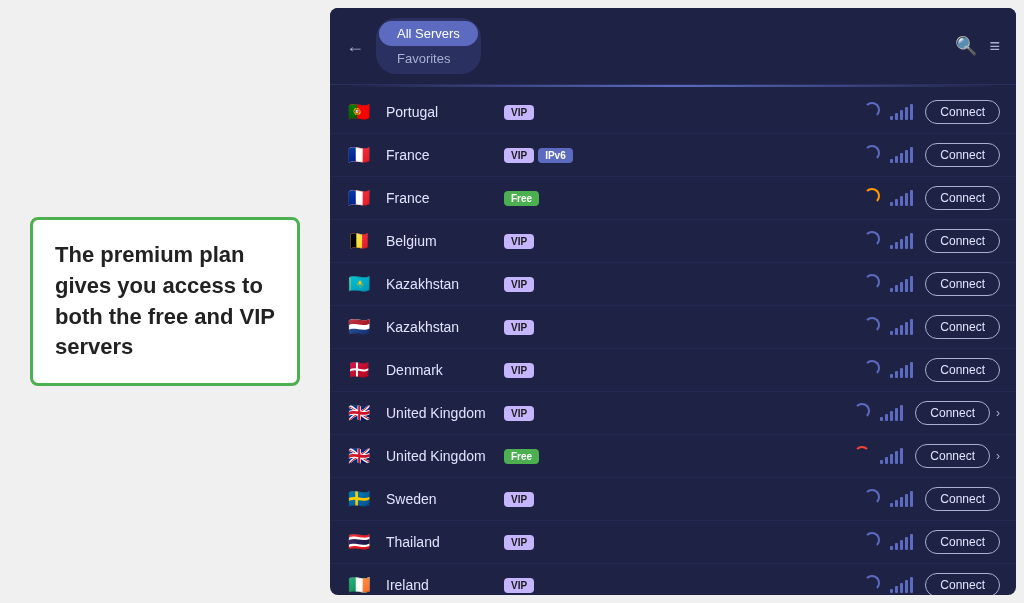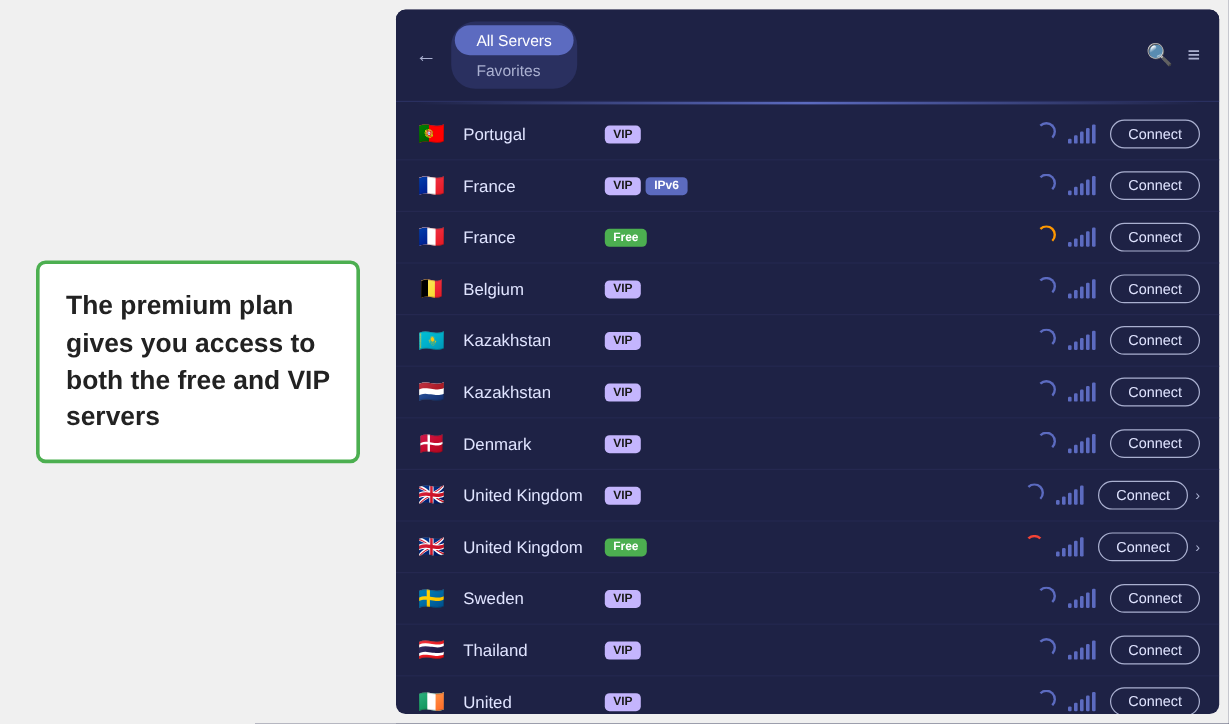--- a/index.html
+++ b/index.html
@@ -447,21 +447,21 @@
           <div class="bar b1" style="height: 4px;"></div>
           <div class="bar b2" style="height: 7px;"></div>
           <div class="bar b3" style="height: 10px;"></div>
           <div class="bar b4" style="height: 13px;"></div>
           <div class="bar b5" style="height: 16px;"></div>
         </div>
         <button class="connect-btn">Connect</button>
       </div>
       <div class="server-row">
         <div class="flag">🇮🇪</div>
-        <span class="server-name">United</span>
+        <span class="server-name">Ireland</span>
         <span class="badge badge-vip">VIP</span>
         <div class="spacer"></div>
         <span class="status-icon"><span class="spinner-blue"></span></span>
         <div class="signal-bars">
           <div class="bar b1" style="height: 4px;"></div>
           <div class="bar b2" style="height: 7px;"></div>
           <div class="bar b3" style="height: 10px;"></div>
           <div class="bar b4" style="height: 13px;"></div>
           <div class="bar b5" style="height: 16px;"></div>
         </div>

